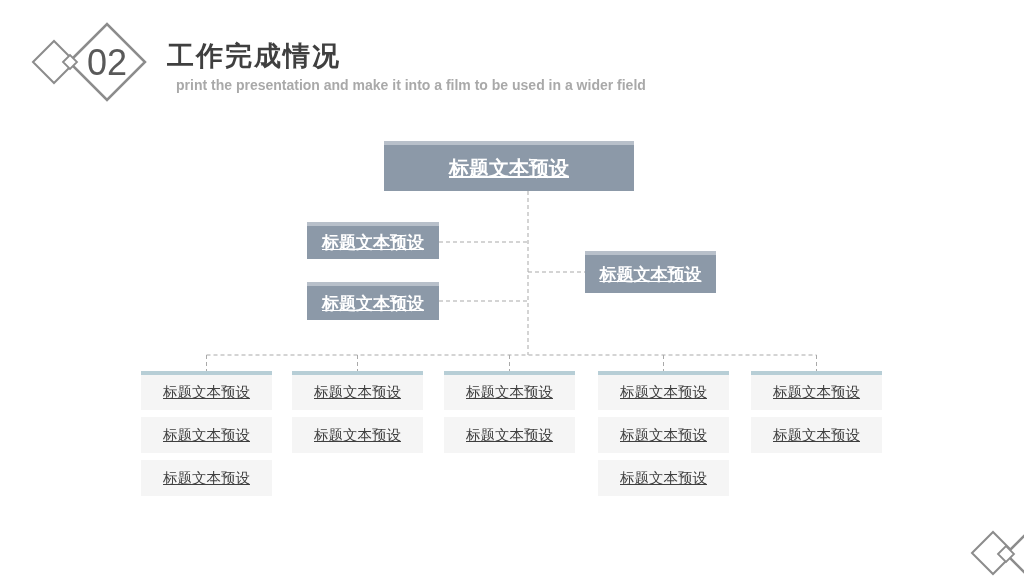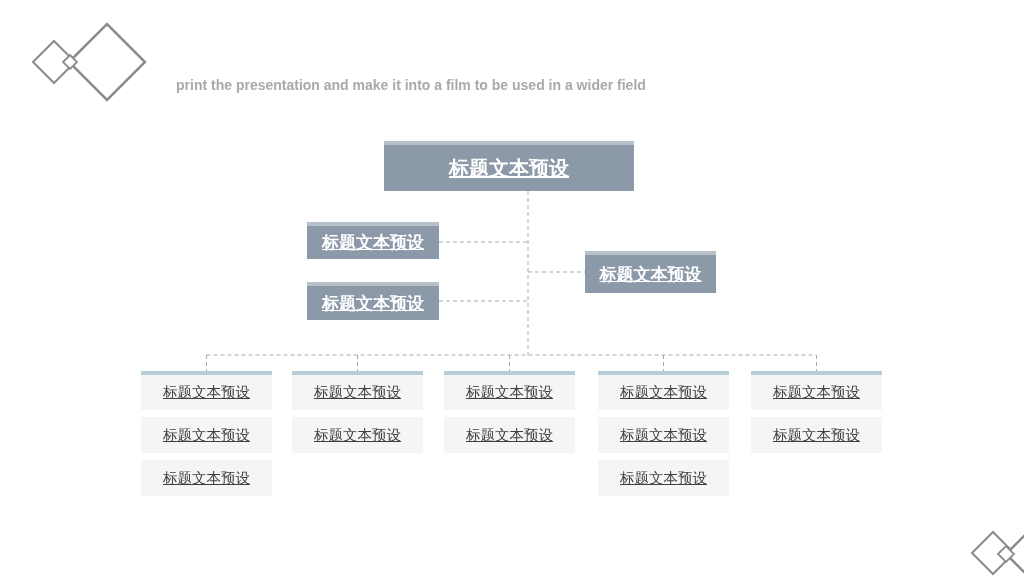--- a/index.html
+++ b/index.html
@@ -54,21 +54,23 @@
 <body>
 
 <div class="slide">
 
   <svg class="overlay" width="170" height="115" viewBox="0 0 170 115">
     <polygon class="decor-line" stroke-width="2" points="33,62 54,41 75,62 54,83"></polygon>
     <polygon class="decor-fill" stroke-width="2.5" points="69,62 107,24 145,62 107,100"></polygon>
     <polygon class="decor-fill" stroke-width="1.8" points="63,62 70,55 77,62 70,69"></polygon>
   </svg>
 
+  <div class="section-number">02</div>
 
+  <h1 class="page-title" style="margin:0">工作完成情况</h1>
 
   <p class="page-subtitle" style="margin:0">print the presentation and make it into a film to be used in a wider field</p>
 
   <svg class="overlay" width="1024" height="576" viewBox="0 0 1024 576">
     <line class="connector" x1="528" y1="191" x2="528" y2="355"></line>
     <line class="connector" x1="439" y1="242" x2="528" y2="242"></line>
     <line class="connector" x1="439" y1="301" x2="528" y2="301"></line>
     <line class="connector" x1="528" y1="272" x2="585" y2="272"></line>
     <line class="connector" x1="206.5" y1="355" x2="816.5" y2="355"></line>
     <line class="connector" x1="206.5" y1="355" x2="206.5" y2="371"></line>

